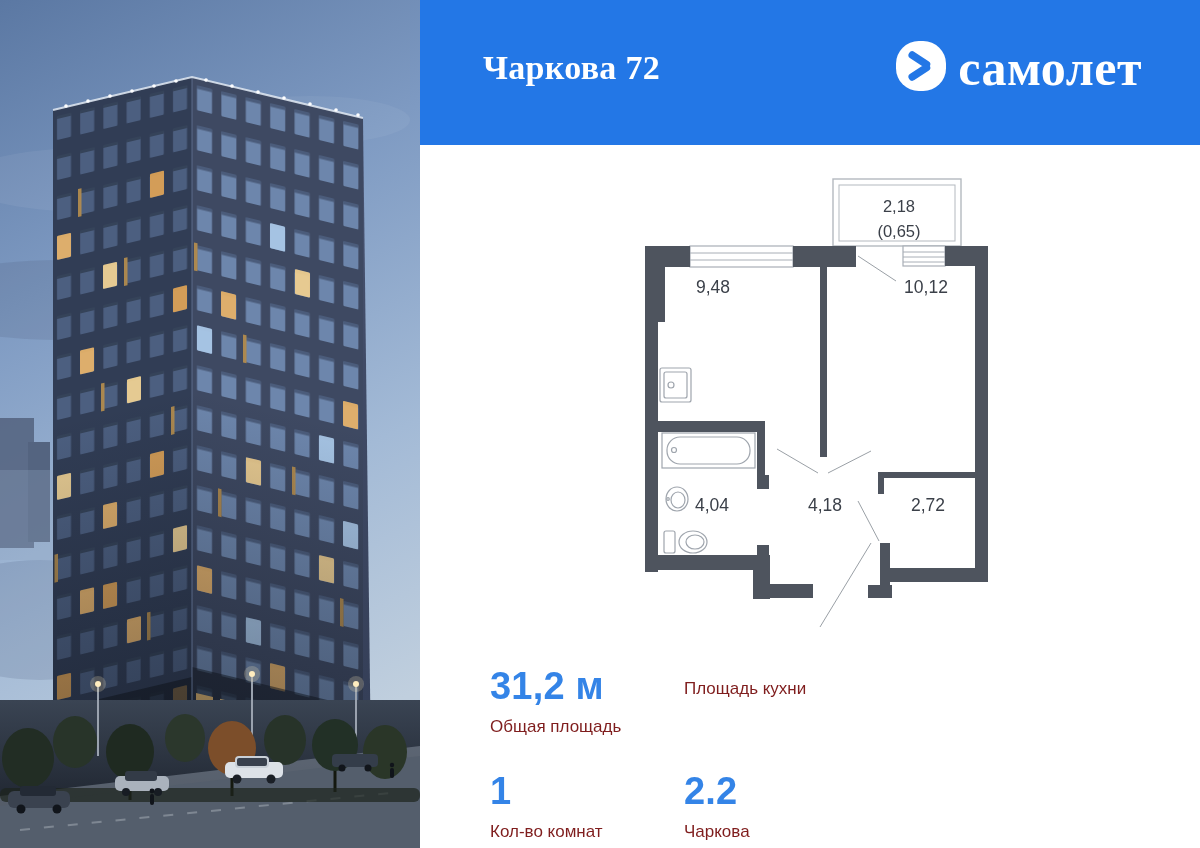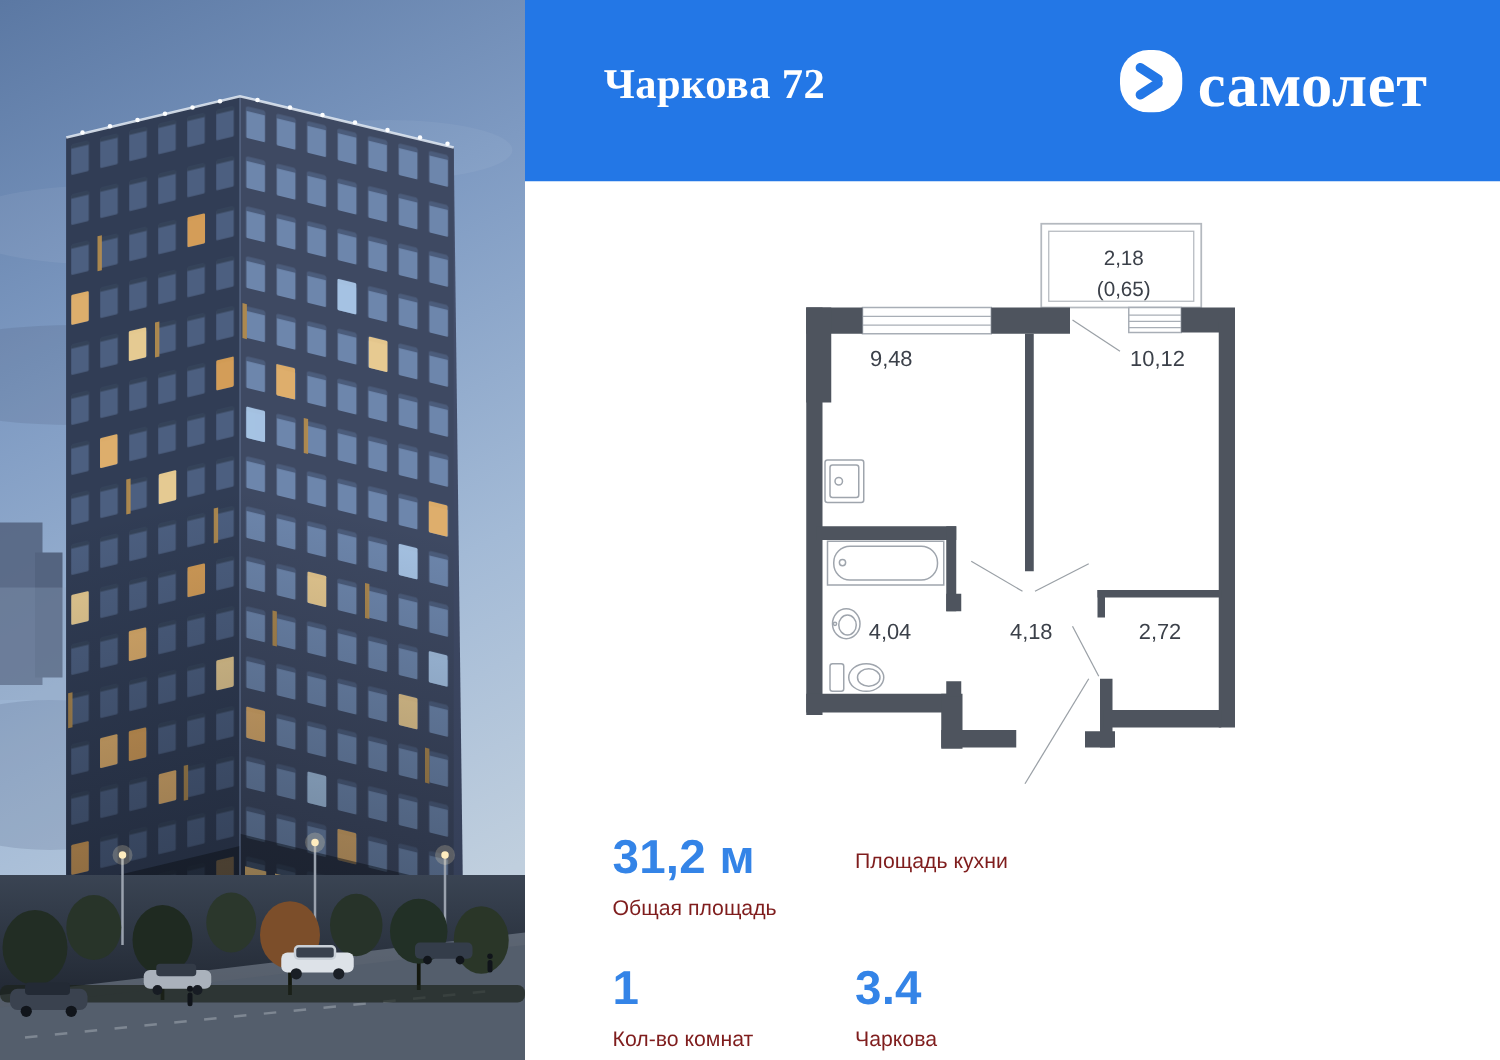--- a/index.html
+++ b/index.html
@@ -366,18 +366,18 @@
       <div class="stat-label">Площадь кухни</div>
     </div>
   </div>
 
   <div id="row2" class="stat-row">
     <div class="stat">
       <div class="stat-value">1</div>
       <div class="stat-label">Кол-во комнат</div>
     </div>
     <div class="stat">
-      <div class="stat-value">3.4</div>
+      <div class="stat-value">2.2</div>
       <div class="stat-label">Чаркова</div>
     </div>
   </div>
 
 </div>
 
 </body></html>

